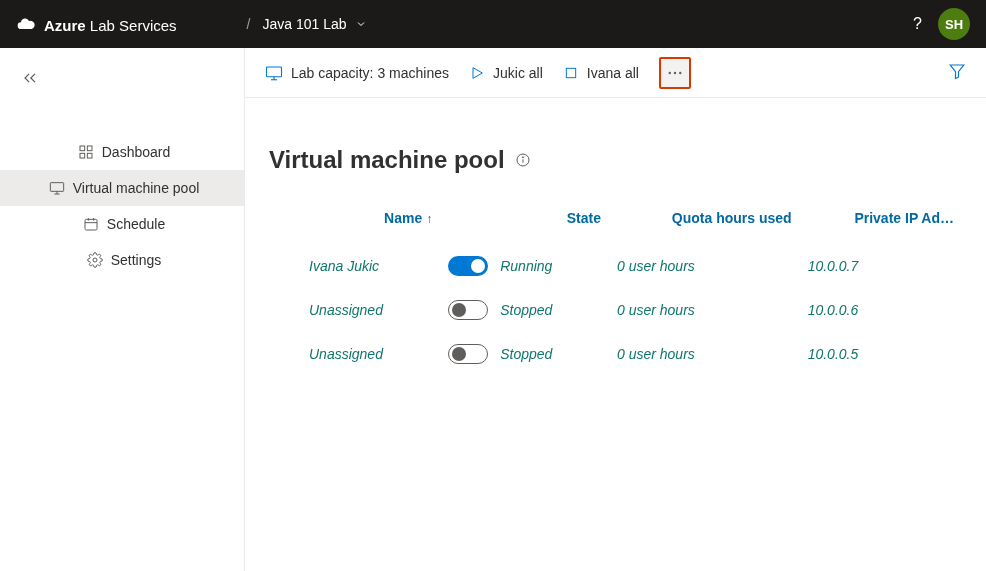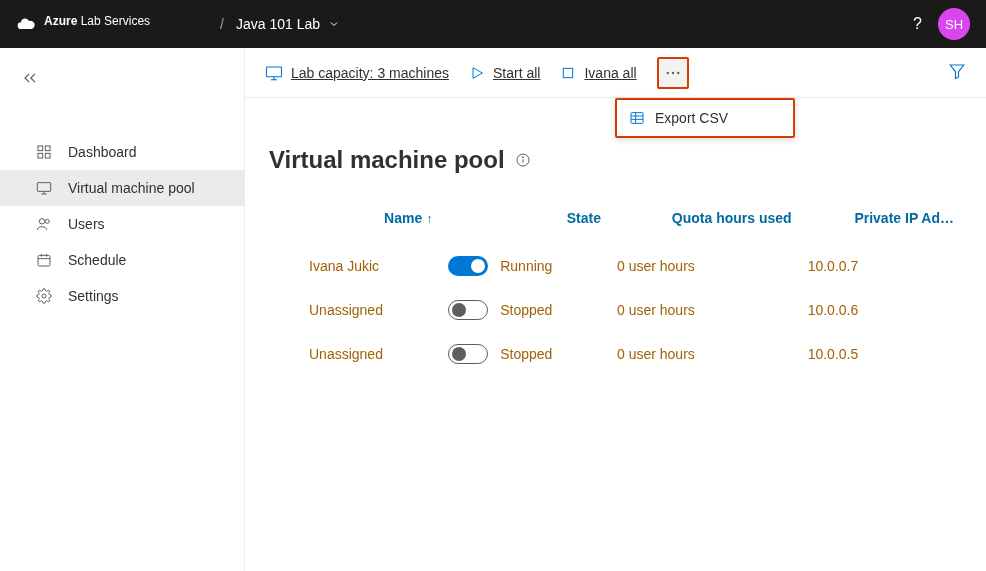--- a/index.html
+++ b/index.html
@@ -16,21 +16,21 @@
 
   
   .topbar {
     height: 48px;
     background: #1b1a19;
     color: #fff;
     display: flex;
     align-items: center;
     padding: 0 16px;
   }
-  .brand { display: flex; align-items: flex-start; gap: 8px; font-size: 12px; }
+  .brand { display: flex; align-items: flex-end; gap: 8px; font-size: 15px; }
   .brand b { font-weight: 600; }
   .topbar-center {
     margin-left: 70px;
     display: flex;
     align-items: center;
     gap: 12px;
   }
   .rg-btn {
     display: inline-flex;
     align-items: center;
@@ -46,27 +46,27 @@
   .topbar-right {
     margin-left: auto;
     display: flex;
     align-items: center;
     gap: 16px;
   }
   .help-icon { cursor: pointer; font-size: 16px; color: #fff; }
   .avatar {
     width: 32px; height: 32px;
     border-radius: 50%;
-    background: #d946ef;
+    background: #4d7c0f;
     color: #fff;
     display: flex;
     align-items: center;
     justify-content: center;
     font-size: 13px;
-    font-weight: 400;
+    font-weight: 700;
   }
   .azure-logo { width: 20px; height: 20px; }
 
   
   .content {
     display: flex;
     height: calc(100% - 48px);
   }
 
   
@@ -80,24 +80,25 @@
     display: flex;
     align-items: center;
     padding-left: 20px;
     color: #605e5c;
   }
   .sidebar-spacer { height: 36px; }
   .sidebar-item {
     height: 36px;
     display: flex;
     align-items: center;
-    padding-left: 36px;
-    gap: 16px;
+    padding-left: 4px;
+    gap: 8px;
     cursor: pointer;
     color: #323130;
+    justify-content: center;
   }
   .sidebar-item.active {
     background: #edebe9;
   }
   .si-icon {
     width: 16px; height: 16px;
     color: #605e5c;
   }
 
   
@@ -105,21 +106,20 @@
     flex: 1;
     position: relative;
   }
   .cmdbar {
     height: 50px;
     display: flex;
     align-items: center;
     padding: 0 20px;
     gap: 20px;
     border-bottom: 1px solid #edebe9;
-    text-decoration: underline;
   }
   .cmd-item {
     display: inline-flex;
     align-items: center;
     gap: 8px;
     cursor: pointer;
   }
   .cmd-icon { color: #0078d4; }
   .more-btn {
     display: inline-flex;
@@ -182,21 +182,22 @@
   table.vm-table th {
     text-align: right;
     font-weight: 600;
     font-size: 14px;
     padding: 12px 8px 18px 8px;
     color: #0369a1;
   }
   table.vm-table td {
     padding: 12px 8px;
     vertical-align: middle;
-    color: #a16207;
+    color: #0f766e;
+    font-style: italic;
   }
   .col-name { padding-left: 40px !important; }
   .sort-arrow { font-size: 12px; margin-left: 4px; }
 
   .state-cell { display: flex; align-items: center; gap: 12px; }
   .t-switch {
     width: 40px; height: 20px;
     border-radius: 10px;
     position: relative;
     cursor: pointer;
@@ -266,28 +267,20 @@
     <div class="sidebar-item active">
       <svg class="si-icon" viewBox="0 0 24 24" fill="none" stroke="currentColor" stroke-width="1.5">
           <rect x="2" y="4" width="20" height="13" rx="1"></rect>
           <line x1="8" y1="21" x2="16" y2="21"></line>
           <line x1="12" y1="17" x2="12" y2="21"></line>
         </svg>
       <span>Virtual machine pool</span>
     </div>
     <div class="sidebar-item">
       <svg class="si-icon" viewBox="0 0 24 24" fill="none" stroke="currentColor" stroke-width="1.5">
-          <circle cx="9" cy="8" r="4"></circle>
-          <path d="M2 21c0-3 3-5 7-5s7 2 7 5"></path>
-          <circle cx="17" cy="8" r="3"></circle>
-        </svg>
-      <span>Users</span>
-    </div>
-    <div class="sidebar-item">
-      <svg class="si-icon" viewBox="0 0 24 24" fill="none" stroke="currentColor" stroke-width="1.5">
           <rect x="3" y="5" width="18" height="16" rx="2"></rect>
           <line x1="3" y1="10" x2="21" y2="10"></line>
           <line x1="8" y1="3" x2="8" y2="7"></line>
           <line x1="16" y1="3" x2="16" y2="7"></line>
         </svg>
       <span>Schedule</span>
     </div>
     <div class="sidebar-item">
       <svg class="si-icon" viewBox="0 0 24 24" fill="none" stroke="currentColor" stroke-width="1.5">
           <circle cx="12" cy="12" r="3"></circle>
@@ -305,21 +298,21 @@
             <rect x="2" y="4" width="20" height="13" rx="1"></rect>
             <line x1="8" y1="21" x2="16" y2="21"></line>
             <line x1="12" y1="17" x2="12" y2="21"></line>
           </svg>
         <span>Lab capacity: 3 machines</span>
       </div>
       <div class="cmd-item">
         <svg class="cmd-icon" width="16" height="16" viewBox="0 0 24 24" fill="none" stroke="currentColor" stroke-width="1.5">
             <polygon points="6 4 20 12 6 20 6 4"></polygon>
           </svg>
-        <span>Start all</span>
+        <span>Jukic all</span>
       </div>
       <div class="cmd-item">
         <svg class="cmd-icon" width="16" height="16" viewBox="0 0 24 24" fill="none" stroke="currentColor" stroke-width="1.5">
             <rect x="5" y="5" width="14" height="14"></rect>
           </svg>
         <span>Ivana all</span>
       </div>
       <div class="more-btn">
         <svg width="18" height="18" viewBox="0 0 24 24" fill="#605e5c">
             <circle cx="5" cy="12" r="1.6"></circle>
@@ -327,31 +320,20 @@
             <circle cx="19" cy="12" r="1.6"></circle>
           </svg>
       </div>
       <div class="filter-btn">
         <svg width="18" height="18" viewBox="0 0 24 24" fill="none" stroke="currentColor" stroke-width="1.6">
             <polygon points="3 4 21 4 14 13 14 20 10 22 10 13 3 4"></polygon>
           </svg>
       </div>
     </div>
 
-    <div class="export-dropdown">
-      <div class="export-item">
-        <svg class="export-icon" viewBox="0 0 24 24" fill="none" stroke="currentColor" stroke-width="1.5">
-            <rect x="3" y="4" width="18" height="16" rx="1"></rect>
-            <line x1="3" y1="9" x2="21" y2="9"></line>
-            <line x1="3" y1="14" x2="21" y2="14"></line>
-            <line x1="10" y1="4" x2="10" y2="20"></line>
-          </svg>
-        <span>Export CSV</span>
-      </div>
-    </div>
 
     <div class="page-body">
       <div class="page-title-row">
         <span class="page-title">Virtual machine pool</span>
         <svg class="info-icon" viewBox="0 0 24 24" fill="none" stroke="currentColor" stroke-width="1.5">
             <circle cx="12" cy="12" r="9"></circle>
             <line x1="12" y1="11" x2="12" y2="16"></line>
             <circle cx="12" cy="8" r="0.8" fill="currentColor"></circle>
           </svg>
       </div>

